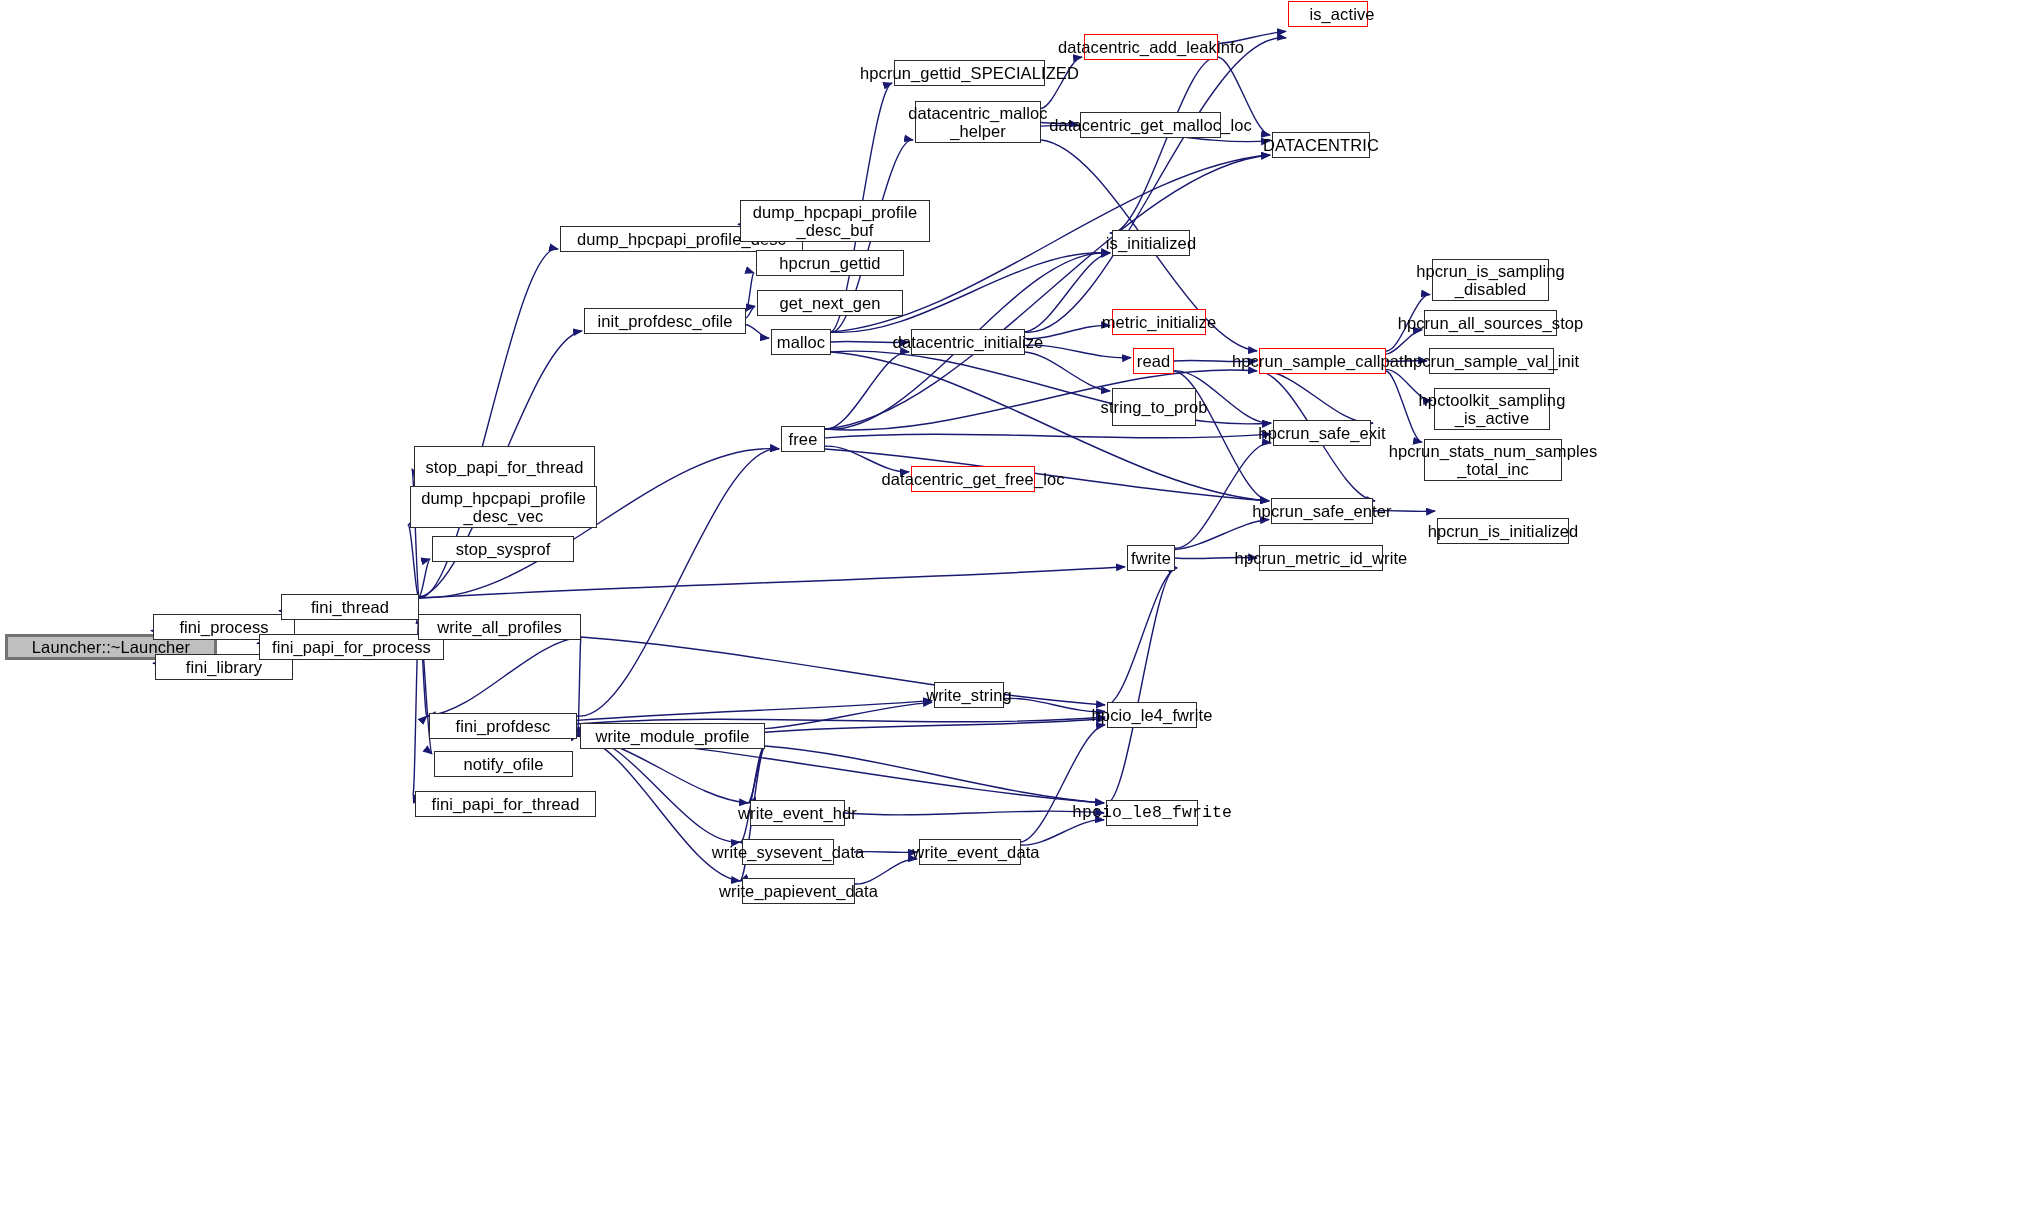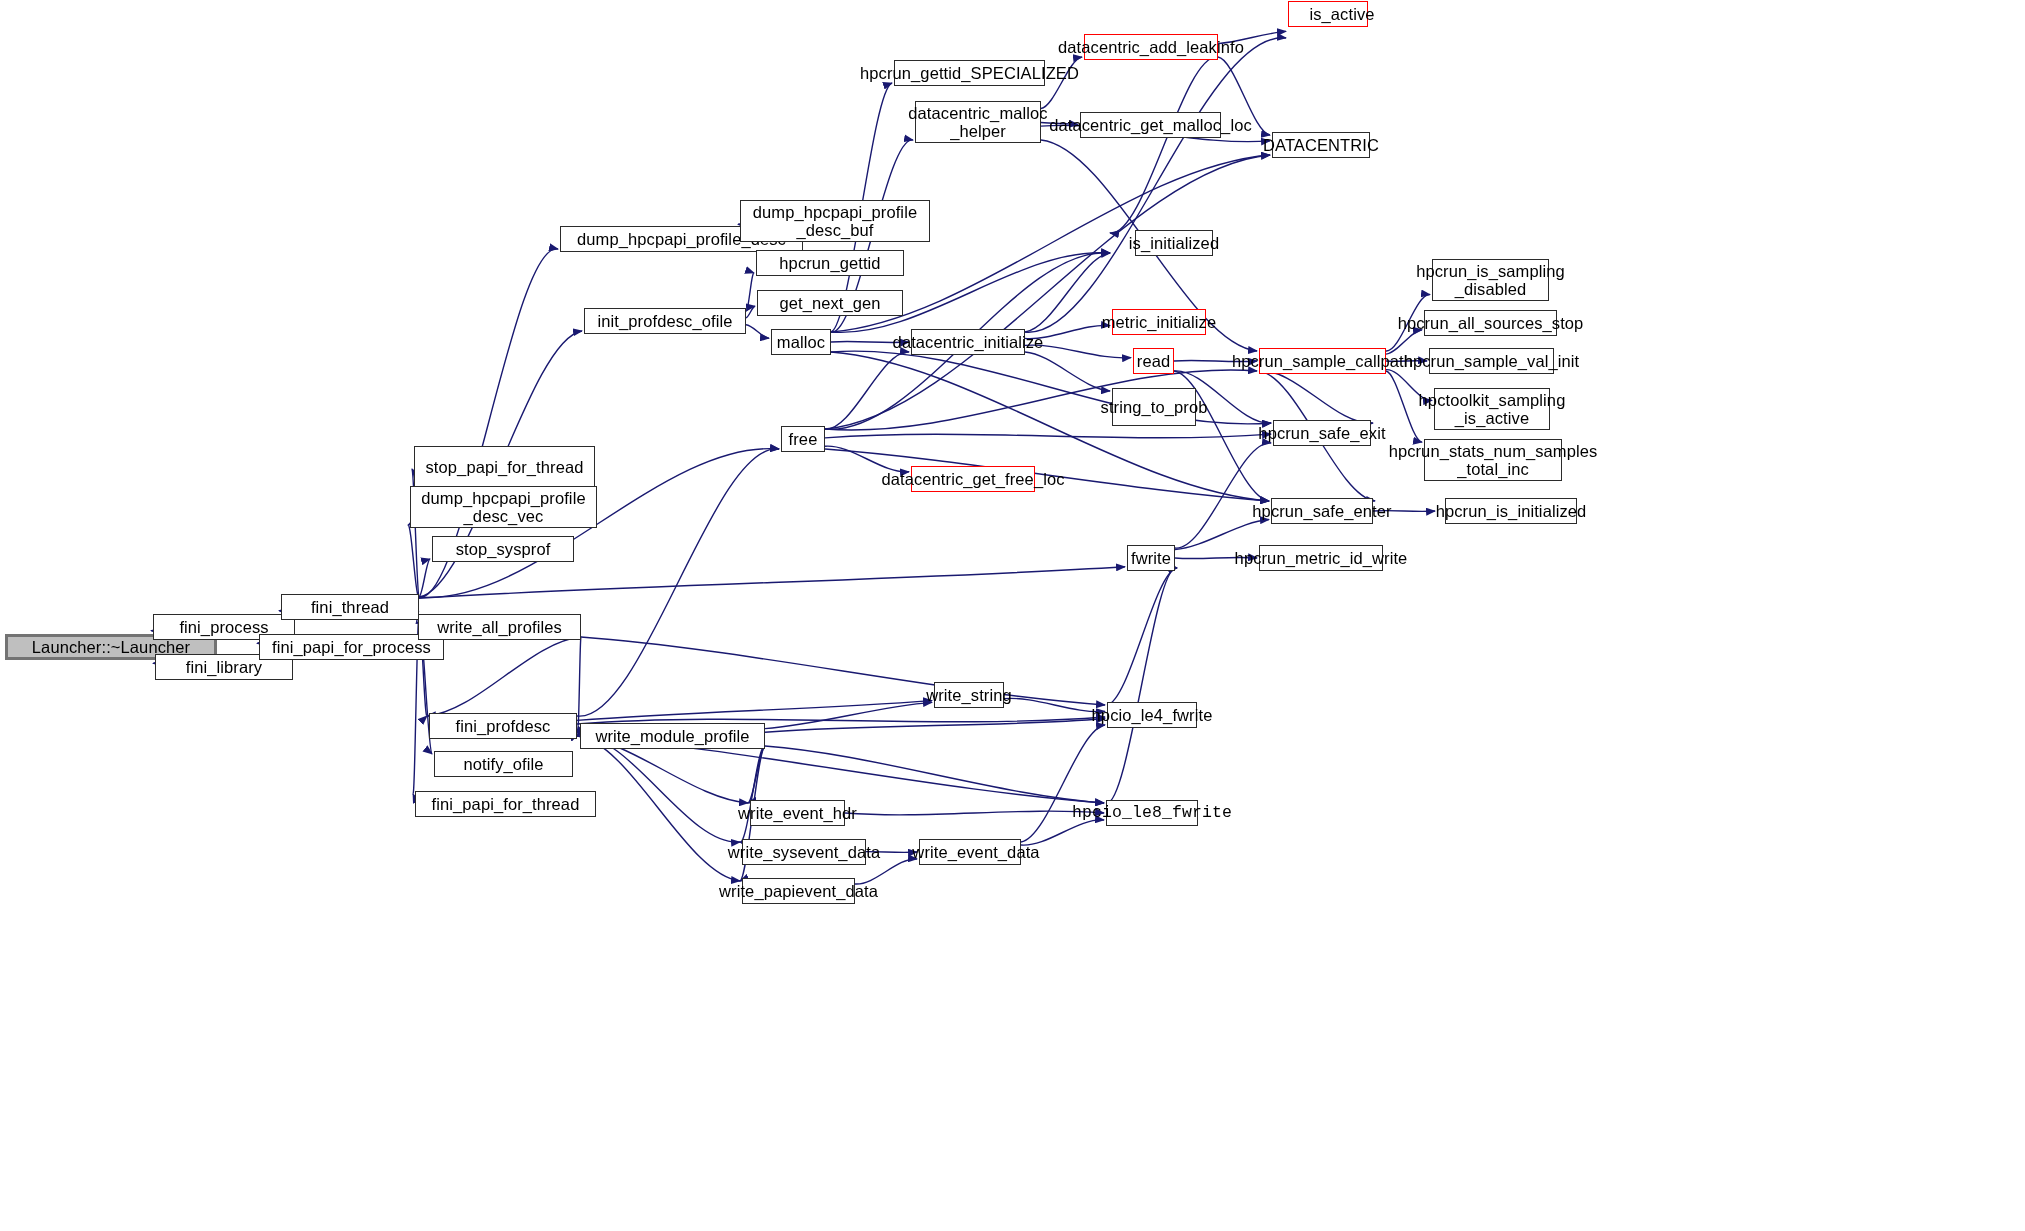--- a/index.html
+++ b/index.html
@@ -158,41 +158,41 @@
       <div class="node" style="left: 584px; top: 308px; width: 162px; height: 26px;">init_profdesc_ofile</div>
       <div class="node" style="left: 771px; top: 329px; width: 60px; height: 26px;">malloc</div>
       <div class="node" style="left: 781px; top: 426px; width: 44px; height: 26px;">free</div>
       <div class="node" style="left: 894px; top: 60px; width: 151px; height: 26px;">hpcrun_gettid_SPECIALIZED</div>
       <div class="node" style="left: 915px; top: 101px; width: 126px; height: 42px;">datacentric_malloc
 _helper</div>
       <div class="node red" style="left: 1084px; top: 34px; width: 134px; height: 26px;">datacentric_add_leakinfo</div>
       <div class="node red" style="left: 1288px; top: 1px; width: 80px; height: 26px; padding-left: 32px;">is_active</div>
       <div class="node" style="left: 1080px; top: 112px; width: 141px; height: 26px;">datacentric_get_malloc_loc</div>
       <div class="node" style="left: 1272px; top: 132px; width: 98px; height: 26px;">DATACENTRIC</div>
-      <div class="node" style="left: 1112px; top: 230px; width: 78px; height: 26px; margin-left: 23px;">is_initialized</div>
+      <div class="node" style="left: 1112px; top: 230px; width: 78px; height: 26px;">is_initialized</div>
       <div class="node" style="left: 911px; top: 329px; width: 114px; height: 26px;">datacentric_initialize</div>
       <div class="node red" style="left: 1112px; top: 309px; width: 94px; height: 26px;">metric_initialize</div>
       <div class="node red" style="left: 1133px; top: 348px; width: 41px; height: 26px;">read</div>
       <div class="node" style="left: 1112px; top: 388px; width: 84px; height: 38px;">string_to_prob</div>
       <div class="node red" style="left: 911px; top: 466px; width: 124px; height: 26px;">datacentric_get_free_loc</div>
       <div class="node red" style="left: 1259px; top: 348px; width: 127px; height: 26px;">hpcrun_sample_callpath</div>
       <div class="node" style="left: 1432px; top: 259px; width: 117px; height: 42px;">hpcrun_is_sampling
 _disabled</div>
       <div class="node" style="left: 1424px; top: 310px; width: 133px; height: 26px;">hpcrun_all_sources_stop</div>
       <div class="node" style="left: 1429px; top: 348px; width: 125px; height: 26px;">hpcrun_sample_val_init</div>
       <div class="node" style="left: 1434px; top: 388px; width: 116px; height: 42px;">hpctoolkit_sampling
 _is_active</div>
       <div class="node" style="left: 1424px; top: 439px; width: 138px; height: 42px;">hpcrun_stats_num_samples
 _total_inc</div>
       <div class="node" style="left: 1273px; top: 420px; width: 98px; height: 26px;">hpcrun_safe_exit</div>
       <div class="node" style="left: 1271px; top: 498px; width: 102px; height: 26px;">hpcrun_safe_enter</div>
-      <div class="node" style="left: 1437px; top: 498px; width: 132px; height: 26px; margin-left: 8px;">hpcrun_is_initialized</div>
+      <div class="node" style="left: 1437px; top: 518px; width: 132px; height: 26px;">hpcrun_is_initialized</div>
       <div class="node" style="left: 1127px; top: 545px; width: 48px; height: 26px;">fwrite</div>
       <div class="node" style="left: 1259px; top: 545px; width: 124px; height: 26px;">hpcrun_metric_id_write</div>
       <div class="node" style="left: 934px; top: 682px; width: 70px; height: 26px;">write_string</div>
       <div class="node" style="left: 1107px; top: 702px; width: 90px; height: 26px;">hpcio_le4_fwrite</div>
       <div class="node" style="left: 1106px; top: 800px; width: 92px; height: 26px; font-family: Liberation Mono, monospace;">hpcio_le8_fwrite</div>
       <div class="node" style="left: 750px; top: 800px; width: 95px; height: 26px;">write_event_hdr</div>
-      <div class="node" style="left: 742px; top: 839px; width: 124px; height: 26px;">write_sysevent_data</div>
+      <div class="node" style="left: 742px; top: 839px; width: 92px; height: 26px;">write_sysevent_data</div>
       <div class="node" style="left: 919px; top: 839px; width: 102px; height: 26px; padding-left: 16px;">write_event_data</div>
       <div class="node" style="left: 742px; top: 878px; width: 113px; height: 26px;">write_papievent_data</div>
     </div>
 </div>
 
 </body></html>

